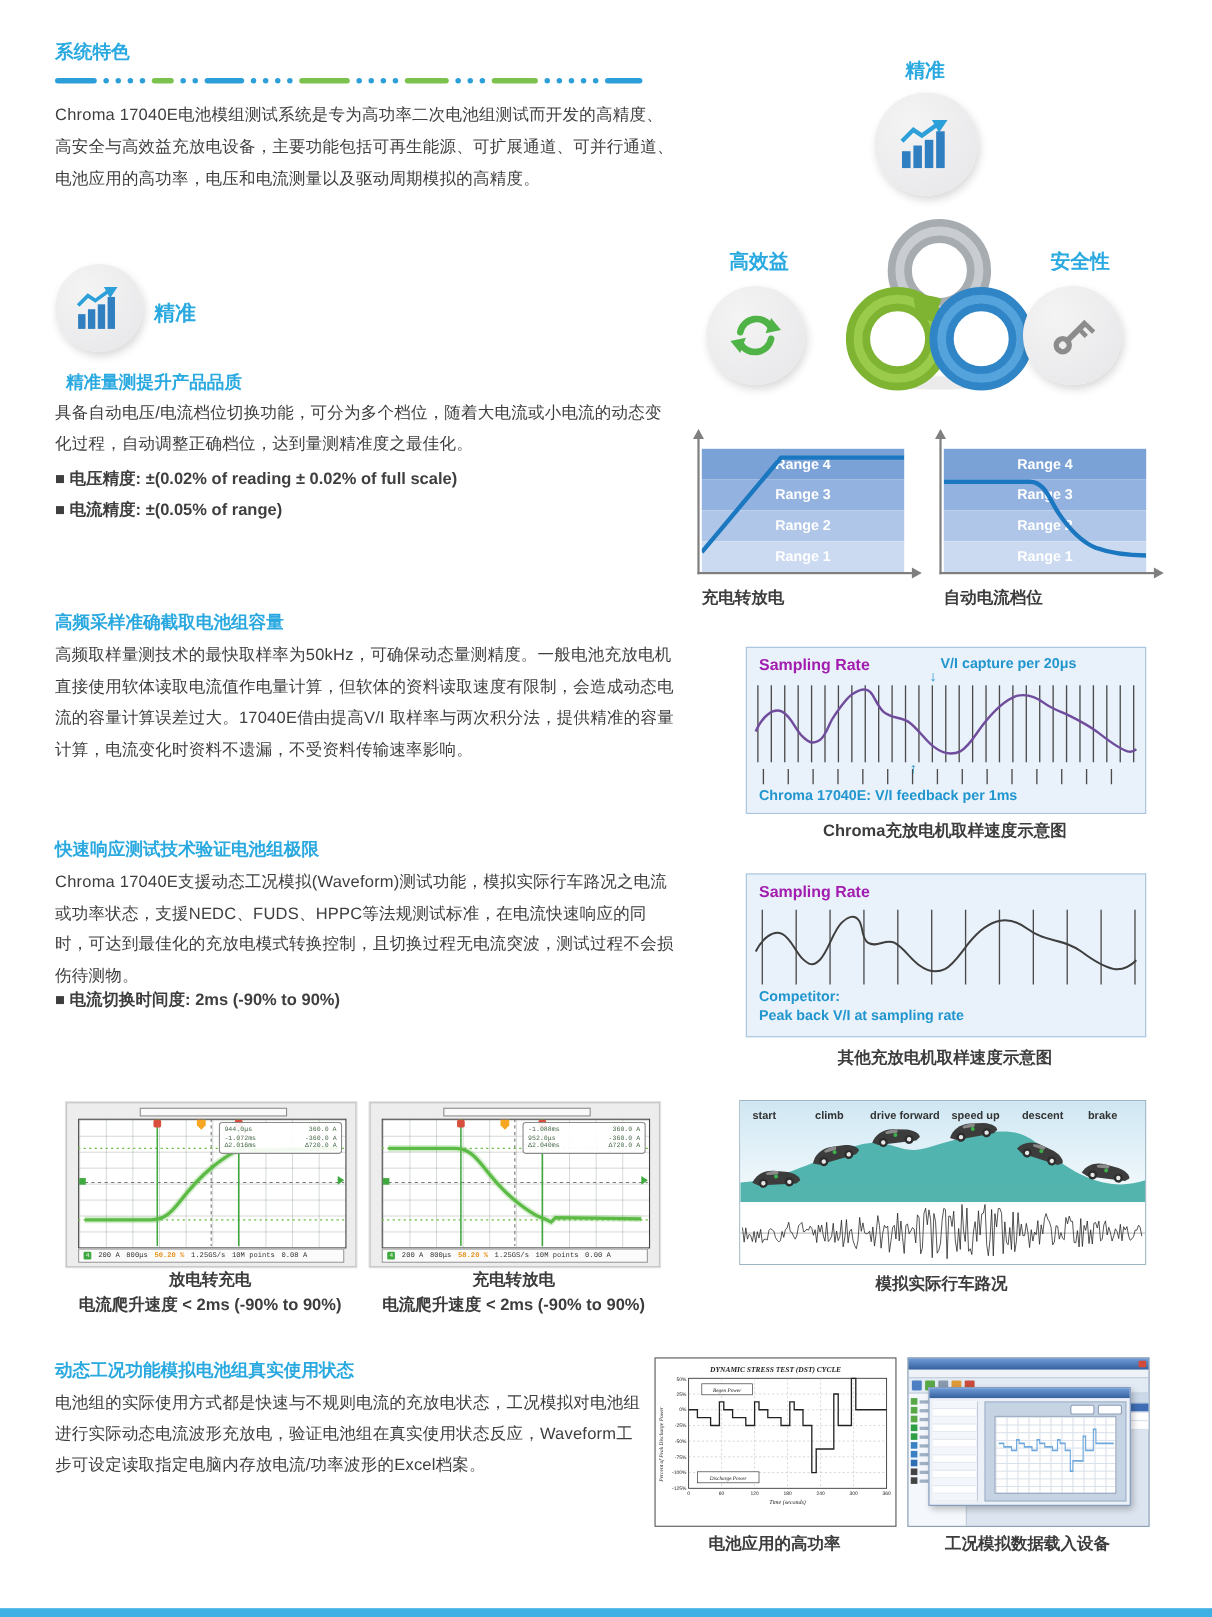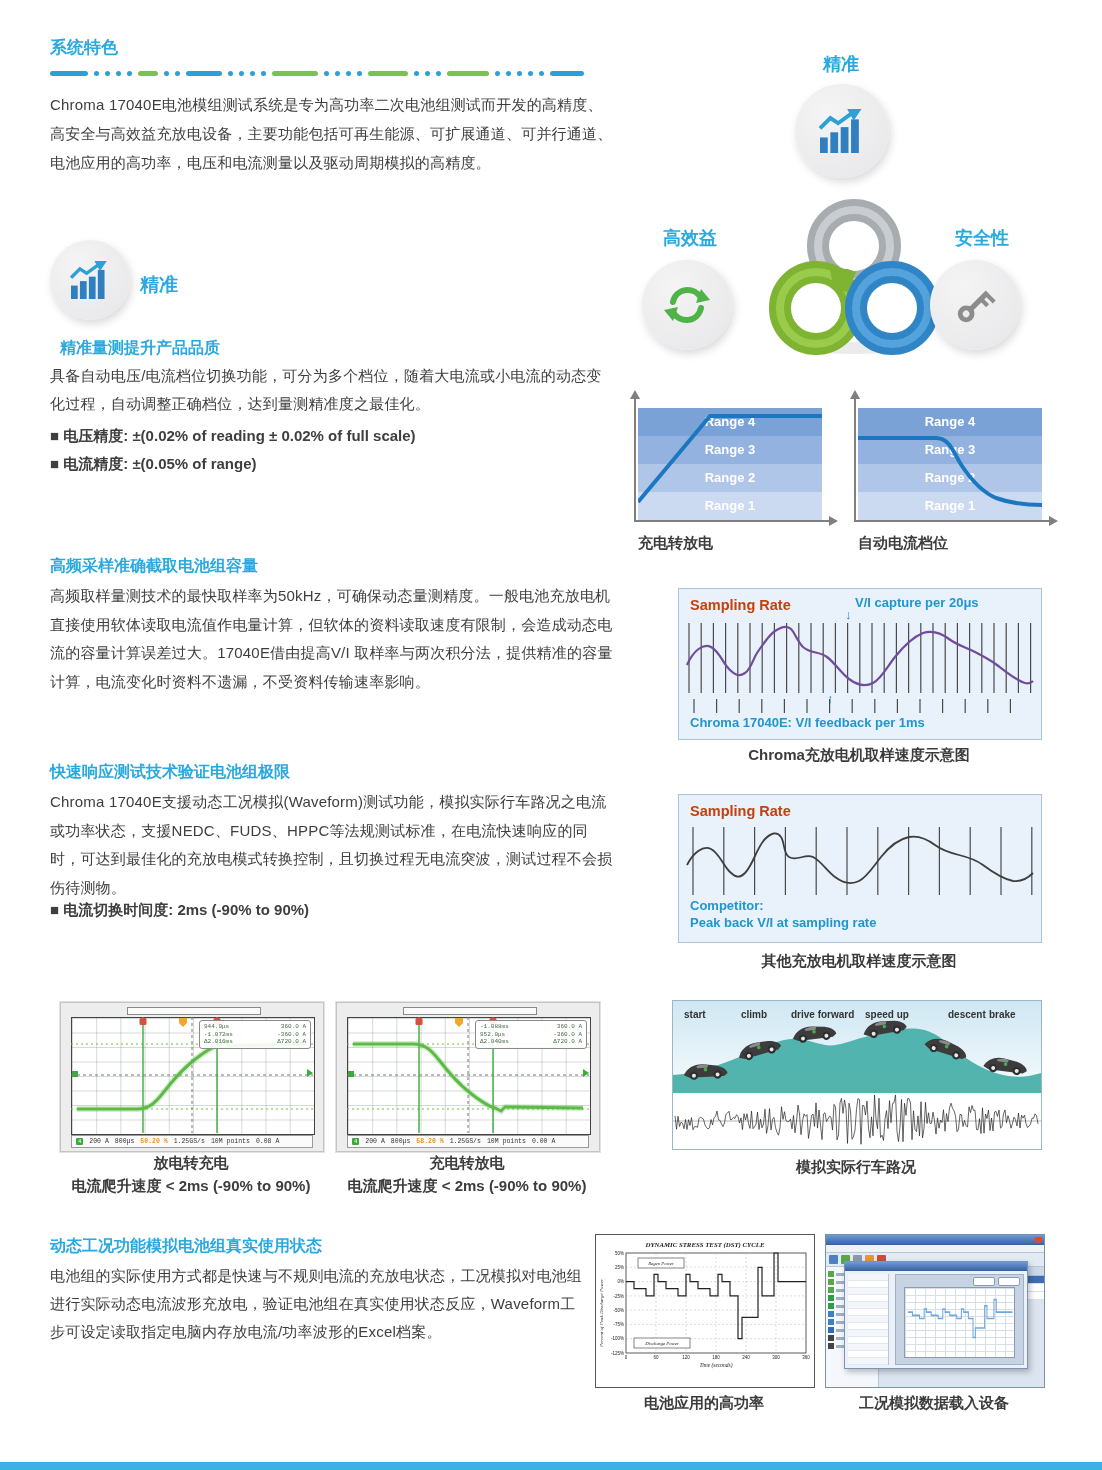--- a/index.html
+++ b/index.html
@@ -27,21 +27,21 @@
   .band{height:28px;line-height:28px;text-align:center;color:#fff;font-size:13px;font-weight:600;}
   .b4{background:#7AA2D6;} .b3{background:#93B2DF;} .b2{background:#AFC6E8;} .b1{background:#CCDAF1;}
   .vax{position:absolute;left:6px;top:2px;width:2px;height:128px;background:#7F7F7F;}
   .vax::before{content:"";position:absolute;top:-9px;left:-4px;border:5px solid transparent;border-bottom:9px solid #7F7F7F;}
   .hax{position:absolute;left:6px;top:128px;height:2px;width:198px;background:#7F7F7F;}
   .hax::after{content:"";position:absolute;right:-11px;top:-4px;border:5px solid transparent;border-left:9px solid #7F7F7F;}
   .rangecap{position:absolute;left:10px;top:142px;font-size:15px;font-weight:700;color:#3C3C3C;}
   
   .samp{background:#E9F1FA;border:1px solid #A8C3DB;}
   .samp .tk{stroke:#4A4A4A;stroke-width:1.2;}
-  .samp-label{font-size:14.5px;font-weight:700;color:#c2410c;}
+  .samp-label{font-size:14.5px;font-weight:700;color:#a21caf;}
   .samp-note{font-size:13px;font-weight:700;color:#2196CE;}
   
   .scope{background:#EDEDED;border:1px solid #C4C4C4;box-shadow:0 0 0 1px #e2e2e2;}
   .scope-slider{position:absolute;left:66px;top:4px;width:132px;height:6px;background:#FAFAFA;border:1px solid #8a8a8a;}
   .scope-plot{position:absolute;left:10px;top:14px;width:242px;height:116px;background:#fff;border:1px solid #444;
       background-image:linear-gradient(to right,rgba(110,130,110,.30) 1px,transparent 1px),
                        linear-gradient(to bottom,rgba(110,130,110,.30) 1px,transparent 1px);
       background-size:10% 100%,100% 12.5%;}
   .readout{position:absolute;right:12px;top:17px;width:102px;background:rgba(255,255,255,.92);
       border:1px solid #8a8a8a;border-radius:3px;padding:2px 4px;font-family:"Liberation Mono",monospace;
@@ -410,21 +410,21 @@
       <use href="#car" x="0" y="0" width="52" height="20" transform="translate(58,44) rotate(-16)"></use>
       <use href="#car" x="0" y="0" width="52" height="20" transform="translate(114,24) rotate(-7)"></use>
       <use href="#car" x="0" y="0" width="52" height="20" transform="translate(184,20) rotate(-10)"></use>
       <use href="#car" x="0" y="0" width="52" height="20" transform="translate(252,28) rotate(18)"></use>
       <use href="#car" x="0" y="0" width="52" height="20" transform="translate(308,50) rotate(7)"></use>
     </svg>
     <div class="drive-label" style="left:11px;">start</div>
     <div class="drive-label" style="left:68px;">climb</div>
     <div class="drive-label" style="left:118px;">drive forward</div>
     <div class="drive-label" style="left:192px;">speed up</div>
-    <div class="drive-label" style="left:256px;margin-left:19px;">descent</div>
+    <div class="drive-label" style="left:256px;">descent</div>
     <div class="drive-label" style="left:316px;">brake</div>
     <svg class="abs" style="left:0;top:92px;" width="368" height="56" viewBox="0 0 368 56">
       <rect x="0" y="0" width="368" height="56" fill="#fff"></rect>
       <line x1="0" y1="28" x2="368" y2="28" stroke="#888" stroke-width="0.6"></line>
       <polyline id="noise-line" fill="none" stroke="#222" stroke-width="0.7" points="2.0,22.9 3.5,36.2 5.0,23.2 6.5,33.5 8.0,29.2 9.5,30.1 11.0,35.7 12.5,26.5 14.0,36.5 15.5,26.7 17.0,32.5 18.5,24.6 20.0,36.7 21.5,33.7 23.0,33.6 24.5,34.3 26.0,25.7 27.5,24.0 29.0,25.1 30.5,26.2 32.0,32.0 33.5,34.5 35.0,35.9 36.5,34.9 38.0,26.5 39.5,31.9 41.0,24.7 42.5,23.5 44.0,18.1 45.5,26.8 47.0,27.4 48.5,31.1 50.0,33.5 51.5,29.8 53.0,21.2 54.5,20.0 56.0,18.3 57.5,26.8 59.0,26.3 60.5,24.4 62.0,25.4 63.5,21.7 65.0,23.7 66.5,30.0 68.0,24.9 69.5,36.6 71.0,20.7 72.5,27.1 74.0,20.7 75.5,30.6 77.0,35.4 78.5,18.2 80.0,35.7 81.5,33.8 83.0,31.2 84.5,19.1 86.0,36.5 87.5,26.1 89.0,34.8 90.5,31.0 92.0,16.2 93.5,40.4 95.0,32.5 96.5,15.7 98.0,36.9 99.5,26.3 101.0,24.4 102.5,34.6 104.0,39.3 105.5,42.2 107.0,34.7 108.5,13.7 110.0,26.4 111.5,18.7 113.0,27.7 114.5,28.6 116.0,28.4 117.5,26.2 119.0,35.8 120.5,22.4 122.0,39.8 123.5,28.4 125.0,12.1 126.5,21.0 128.0,41.7 129.5,28.2 131.0,20.9 132.5,23.3 134.0,21.6 135.5,45.4 137.0,35.0 138.5,22.8 140.0,21.0 141.5,33.4 143.0,9.8 144.5,35.1 146.0,17.0 147.5,32.0 149.0,46.5 150.5,21.0 152.0,19.7 153.5,28.7 155.0,25.9 156.5,23.1 158.0,24.3 159.5,36.9 161.0,11.4 162.5,13.9 164.0,46.8 165.5,41.9 167.0,9.9 168.5,5.4 170.0,20.4 171.5,6.9 173.0,15.7 174.5,50.4 176.0,10.2 177.5,17.4 179.0,46.2 180.5,43.6 182.0,37.1 183.5,16.3 185.0,5.5 186.5,6.6 188.0,51.3 189.5,12.5 191.0,12.7 192.5,22.0 194.0,8.1 195.5,35.2 197.0,44.7 198.5,23.8 200.0,42.8 201.5,2.0 203.0,26.0 204.5,35.7 206.0,5.2 207.5,44.5 209.0,42.2 210.5,47.5 212.0,26.1 213.5,17.6 215.0,35.6 216.5,7.7 218.0,29.7 219.5,10.6 221.0,9.9 222.5,2.0 224.0,38.4 225.5,48.6 227.0,33.9 228.5,6.5 230.0,48.7 231.5,10.3 233.0,22.4 234.5,5.7 236.0,5.6 237.5,10.0 239.0,46.7 240.5,17.8 242.0,36.5 243.5,38.6 245.0,22.9 246.5,42.9 248.0,8.8 249.5,44.9 251.0,35.7 252.5,9.4 254.0,30.5 255.5,19.8 257.0,30.5 258.5,30.2 260.0,19.2 261.5,27.5 263.0,41.1 264.5,24.9 266.0,35.2 267.5,27.0 269.0,29.5 270.5,16.7 272.0,38.2 273.5,20.5 275.0,28.7 276.5,14.8 278.0,10.2 279.5,15.3 281.0,17.7 282.5,22.8 284.0,38.7 285.5,36.1 287.0,21.3 288.5,21.9 290.0,33.5 291.5,27.5 293.0,32.6 294.5,34.0 296.0,13.8 297.5,19.6 299.0,12.5 300.5,17.3 302.0,17.3 303.5,36.5 305.0,36.8 306.5,25.7 308.0,40.6 309.5,14.8 311.0,40.2 312.5,21.0 314.0,25.5 315.5,17.0 317.0,37.5 318.5,25.0 320.0,37.9 321.5,19.1 323.0,18.4 324.5,23.4 326.0,17.1 327.5,35.1 329.0,33.7 330.5,20.6 332.0,16.9 333.5,29.7 335.0,22.7 336.5,27.7 338.0,35.2 339.5,30.5 341.0,24.1 342.5,26.7 344.0,33.0 345.5,20.0 347.0,35.0 348.5,22.2 350.0,25.2 351.5,22.1 353.0,30.6 354.5,34.5 356.0,33.3 357.5,31.2 359.0,25.2 360.5,25.3 362.0,20.8 363.5,22.7 365.0,30.8"></polyline>
     </svg>
   </div>
   <div class="abs cap" style="left:672px;top:1158px;width:368px;text-align:center;">模拟实际行车路况</div>
 
   <div class="abs h-blue sub-title" style="left:50px;top:1236px;">动态工况功能模拟电池组真实使用状态</div>

